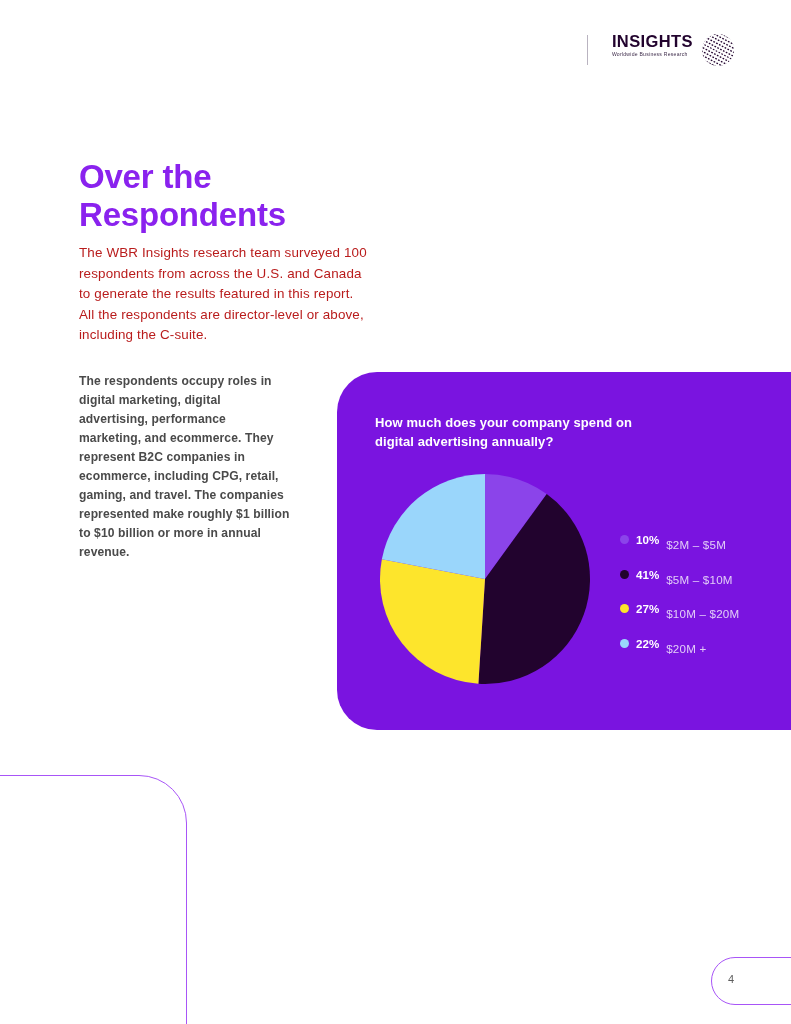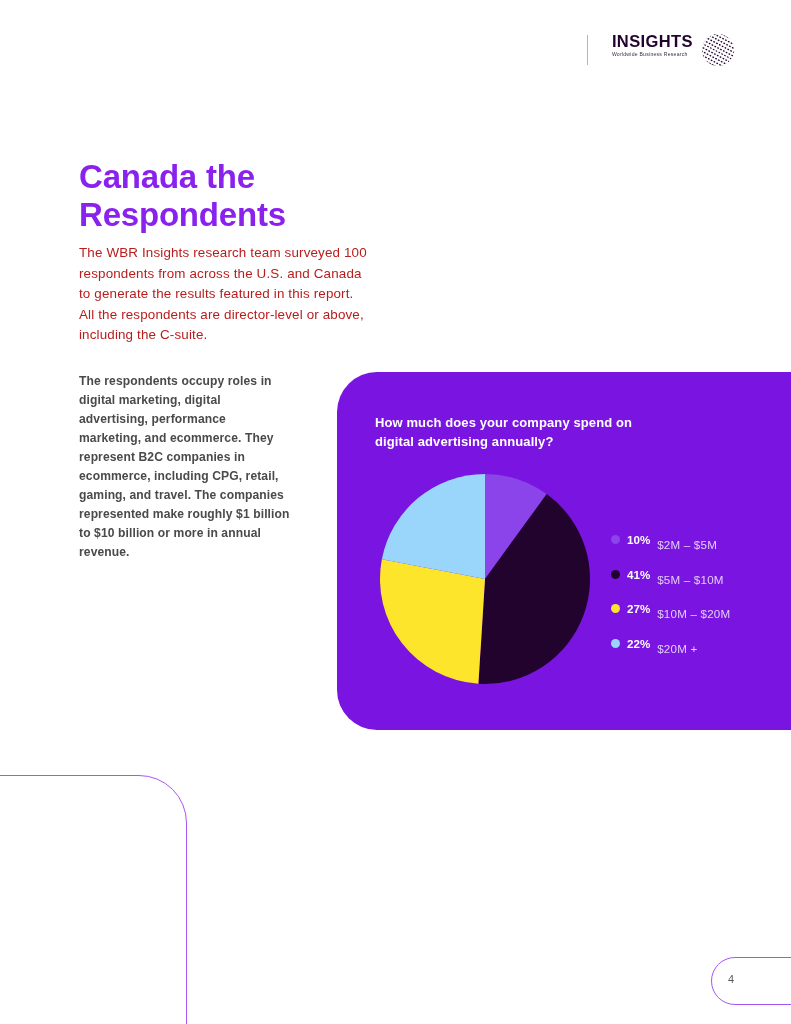--- a/index.html
+++ b/index.html
@@ -140,21 +140,21 @@
     position: absolute;
     left: 42px;
     top: 101px;
     width: 212px;
     height: 212px;
   }
   .pie-svg { display: block; width: 212px; height: 212px; }
 
   .legend {
     position: absolute;
-    left: 274px;
+    left: 283px;
     top: 156px;
     display: flex;
     flex-direction: column;
     gap: 11.5px;
   }
   .legend-item {
     display: flex;
     align-items: center;
     gap: 7px;
     white-space: nowrap;
@@ -254,21 +254,21 @@
           <rect x="-4" y="23.4" width="44" height="1.5" transform="rotate(-62 17 17)"></rect>
           <rect x="-4" y="26.6" width="44" height="1.5" transform="rotate(-62 17 17)"></rect>
           <rect x="-4" y="29.8" width="44" height="1.5" transform="rotate(-62 17 17)"></rect>
           <rect x="-4" y="33.0" width="44" height="1.5" transform="rotate(-62 17 17)"></rect>
         </g>
       </g>
     </svg>
   </div>
 </div>
 
-<h1 class="page-title">Canada the
+<h1 class="page-title">Over the
 Respondents</h1>
 
 <p class="intro-paragraph">The WBR Insights research team surveyed 100
 respondents from across the U.S. and Canada
 to generate the results featured in this report.
 All the respondents are director-level or above,
 including the C-suite.</p>
 
 <div class="body-column">
   <p class="body-paragraph">The respondents occupy roles in digital marketing, digital advertising, performance marketing, and ecommerce. They represent B2C companies in ecommerce, including CPG, retail, gaming, and travel. The companies represented make roughly $1 billion to $10 billion or more in annual revenue.</p>

